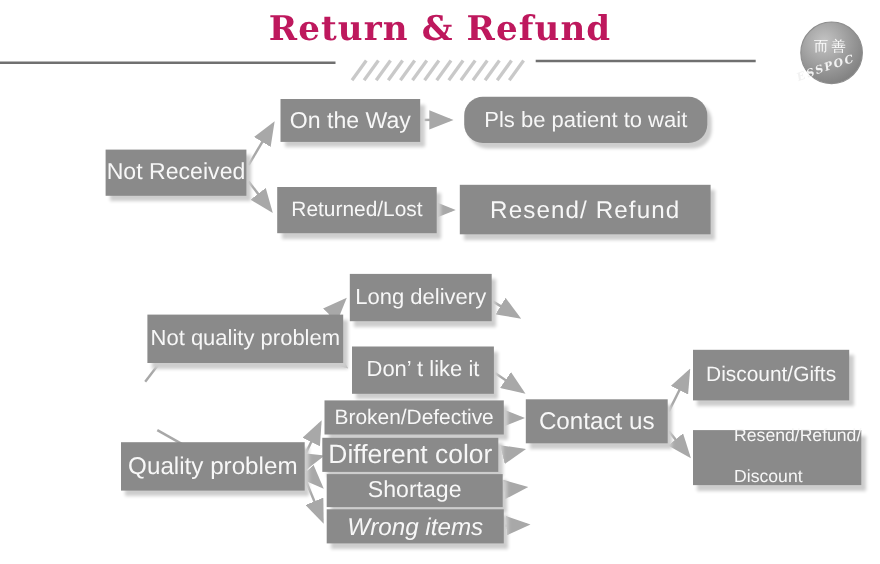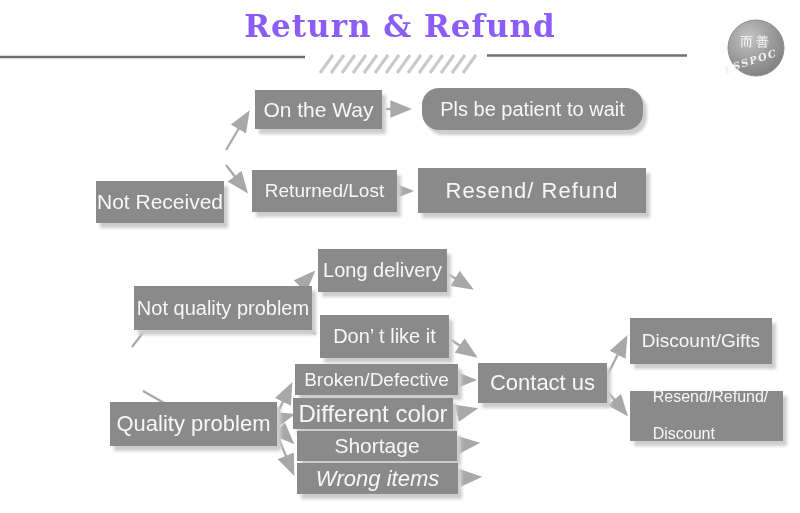--- a/index.html
+++ b/index.html
@@ -3,30 +3,30 @@
 <meta charset="utf-8">
 <style>
   html,body{margin:0;padding:0;background:#e9e9e9;}
   .canvas{
     position:relative;width:800px;height:513px;background:#ffffff;
     font-family:"Liberation Sans", sans-serif;overflow:hidden;
   }
   .title{
     position:absolute;left:0;top:8px;width:800px;text-align:center;
     font-family:"DejaVu Serif","Liberation Serif",serif;
-    font-weight:bold;font-size:31px;color:#8b5cf6;letter-spacing:1px;
+    font-weight:bold;font-size:31px;color:#be185d;letter-spacing:1px;
   }
   svg.overlay{position:absolute;left:0;top:0;z-index:1;}
   .node{
     position:absolute;z-index:2;background:#8a8a8a;color:#f7f7f7;
     display:flex;align-items:center;justify-content:center;
     white-space:nowrap;box-shadow:4px 5px 3px #cdcdcd;
   }
   .node span{display:block;}
-  .node.leftalign{justify-content:center;padding-left:8px;white-space:normal;}
+  .node.leftalign{justify-content:flex-end;padding-left:8px;white-space:normal;}
   .two-line{line-height:1.15;text-align:left;}
 </style>
 </head>
 <body>
 
 <div class="canvas">
 
   <div class="title">Return &amp; Refund</div>
 
   <svg class="overlay" width="800" height="513" viewBox="0 0 800 513">
@@ -94,21 +94,21 @@
     <g>
       <circle cx="756" cy="48" r="28" fill="url(#sphere)" stroke="#8d8d8d" stroke-width="1"></circle>
       <text x="756" y="46" text-anchor="middle" font-size="13" fill="#fafafa" font-family="DejaVu Serif, Liberation Serif, serif" letter-spacing="3">而善</text>
       <path id="brandArc" d="M 726 74 Q 753 63 781 55" fill="none"></path>
       <text font-size="10" fill="#f2f2f2" font-style="italic" font-weight="bold" font-family="DejaVu Serif, Liberation Serif, serif" letter-spacing="1.5">
         <textPath href="#brandArc">ESSPOC</textPath>
       </text>
     </g>
   </svg>
 
-  <div class="node" style="left:96px;top:136px;width:128px;height:42px;font-size:21px;margin-top:45px;">
+  <div class="node" style="left:96px;top:136px;width:128px;height:42px;font-size:21px;">
     <span>Not Received</span>
   </div>
 
   <div class="node" style="left:255px;top:90px;width:127px;height:39px;font-size:21px;">
     <span>On the Way</span>
   </div>
 
   <div class="node" style="left:422px;top:88px;width:221px;height:42px;font-size:20px;border-radius:17px;">
     <span>Pls be patient to wait</span>
   </div>

